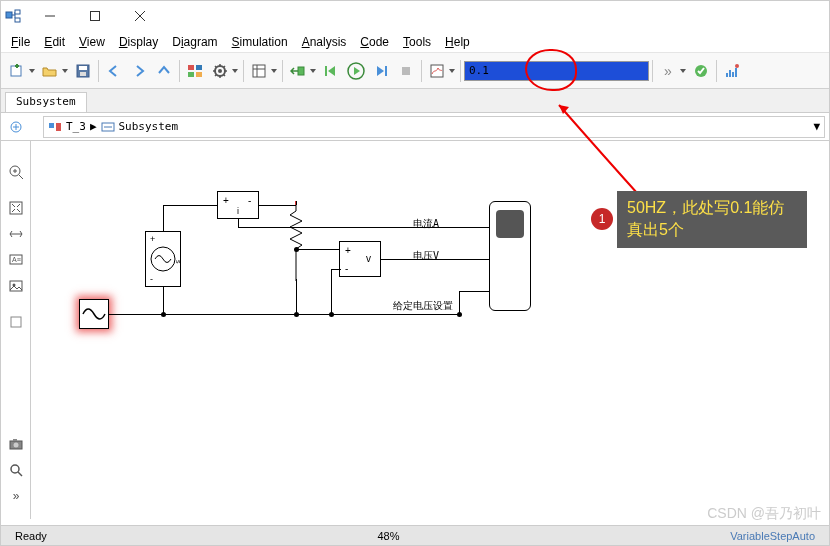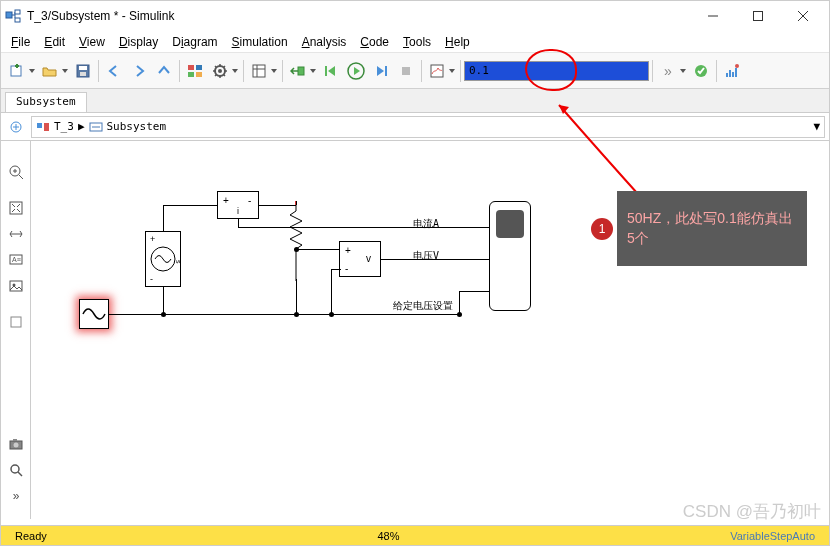--- a/index.html
+++ b/index.html
@@ -17,55 +17,54 @@
 .tbtn { width: 24px; height: 24px; display: flex; align-items: center; justify-content: center; border: 1px solid transparent; border-radius: 2px; position: relative; }
 .tbtn.wdrop { padding-right: 8px; width: 32px; }
 .tbtn .drop { position: absolute; right: 1px; top: 9px; border-left: 3px solid transparent; border-right: 3px solid transparent; border-top: 4px solid #555; }
 .sep { width: 1px; height: 22px; background: #ccc; margin: 0 2px; }
 .stop-time { width: 185px; height: 20px; border: 1px solid #999; background: #1d4ed8; padding: 0 4px; font-family: monospace; font-size: 11px; }
 .red-circle { position: absolute; width: 52px; height: 42px; border: 2px solid #e00; border-radius: 50% 50% 45% 55%; pointer-events: none; }
 .tabrow { height: 24px; display: flex; align-items: flex-end; padding: 0 4px; background: #f0f0f0; border-bottom: 1px solid #ccc; }
 .tab { height: 20px; padding: 2px 10px; background: #fff; border: 1px solid #ccc; border-bottom: none; font-family: monospace; font-size: 11px; }
 .breadcrumb-row { height: 28px; display: flex; align-items: center; padding: 0 4px; border-bottom: 1px solid #ccc; }
 .bc-btn { width: 22px; height: 22px; display: flex; align-items: center; justify-content: center; }
-.bc-content { flex: 1; display: flex; align-items: center; gap: 4px; font-family: monospace; font-size: 11px; border: 1px solid #ccc; height: 22px; padding: 0 4px; margin-left: 4px; }
+.bc-content { flex: 1; display: flex; align-items: center; gap: 4px; font-family: monospace; font-size: 11px; border: 1px solid #ccc; height: 22px; padding: 0 4px; margin-left: 16px; }
 .bc-icon { width: 14px; height: 14px; display: inline-flex; }
 .canvas-area { display: flex; height: 378px; }
 .palette { width: 30px; border-right: 1px solid #ccc; display: flex; flex-direction: column; align-items: center; padding-top: 2px; gap: 4px; }
 .palette-bottom { position: absolute; bottom: 38px; left: 0; width: 30px; display: flex; flex-direction: column; align-items: center; gap: 4px; }
 .pbtn { width: 22px; height: 22px; display: flex; align-items: center; justify-content: center; }
 .canvas { flex: 1; background: #fff; position: relative; }
-.statusbar { position: absolute; bottom: 0; left: 0; right: 0; height: 20px; border-top: 1px solid #ccc; display: flex; align-items: center; padding: 0 6px; font-size: 11px; background: #fde047; }
+.statusbar { position: absolute; bottom: 0; left: 0; right: 0; height: 20px; border-top: 1px solid #ccc; display: flex; align-items: center; padding: 0 6px; font-size: 11px; background: #e5e5e5; }
 .statusbar .cell { padding: 0 8px; }
 .statusbar .spacer { flex: 1; }
 .solver { color: #4a7ab5; }
 .annotation { position: absolute; display: flex; align-items: stretch; }
 .ann-badge { width: 22px; height: 22px; border-radius: 50%; background: #c62828; color: #fff; display: flex; align-items: center; justify-content: center; font-size: 12px; margin-right: 4px; align-self: center; }
-.ann-box { background: #5a5a5a; color: #fca5a5; padding: 18px 10px; font-size: 14px; max-width: 190px; line-height: 1.4; }
+.ann-box { background: #5a5a5a; color: #fde047; padding: 6px 10px; font-size: 16px; max-width: 190px; line-height: 1.4; }
 svg.arrow { position: absolute; pointer-events: none; }
 .block { position: absolute; background: #fff; border: 1px solid #000; }
 .block.sine { box-shadow: 0 0 8px 3px rgba(230,40,40,.7); }
 .wire { position: absolute; background: #000; }
 .wire.h { height: 1px; }
 .wire.v { width: 1px; }
 .node { position: absolute; width: 5px; height: 5px; background: #000; border-radius: 50%; transform: translate(-2px,-2px); }
 .port-lbl { position: absolute; font-size: 10px; font-family: "SimSun", monospace; }
-.watermark { position: absolute; right: 8px; bottom: 22px; color: #ccc; font-size: 17px; pointer-events: none; }
+.watermark { position: absolute; right: 8px; bottom: 22px; color: #ccc; font-size: 14px; pointer-events: none; }
 </style>
 </head>
 <body>
 
 <div class="titlebar">
   <svg class="app-icon" viewBox="0 0 16 16">
       <rect x="1" y="4" width="6" height="6" fill="#4a90d9" stroke="#2a5a9a"></rect>
       <path d="M7 7 h3 m0 -3 v6" stroke="#2a5a9a" fill="none"></path>
       <rect x="10" y="2" width="5" height="4" fill="#fff" stroke="#2a5a9a"></rect>
       <rect x="10" y="10" width="5" height="4" fill="#fff" stroke="#2a5a9a"></rect>
     </svg>
-  <span class="title">T_3/Subsystem * - Simulink</span>
   <div class="winbtns">
     <div class="winbtn">
         <svg width="10" height="10">
           <path d="M0 5 H10"></path>
         </svg>
       </div>
     <div class="winbtn">
         <svg width="10" height="10">
           <rect x="0.5" y="0.5" width="9" height="9"></rect>
         </svg>

